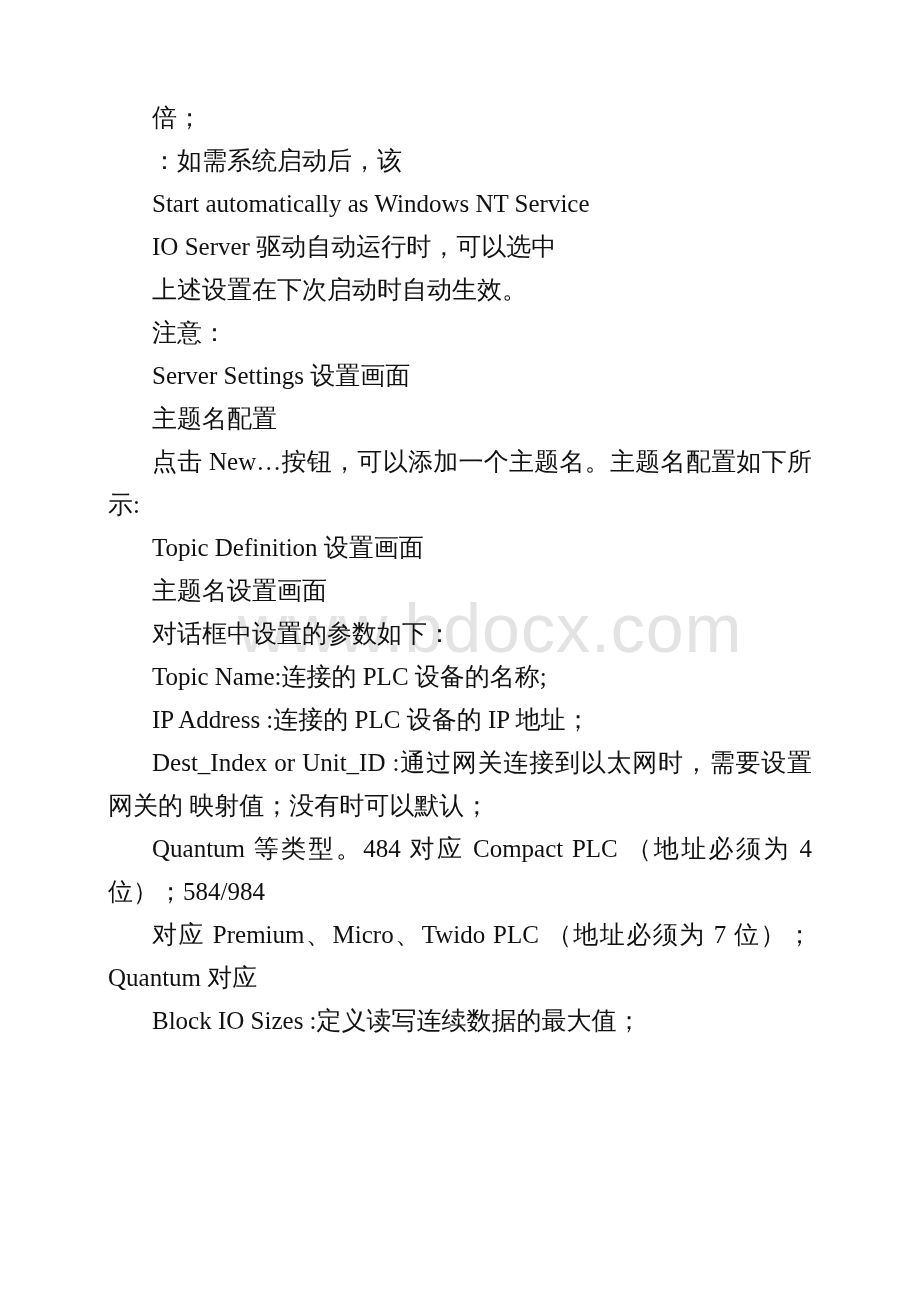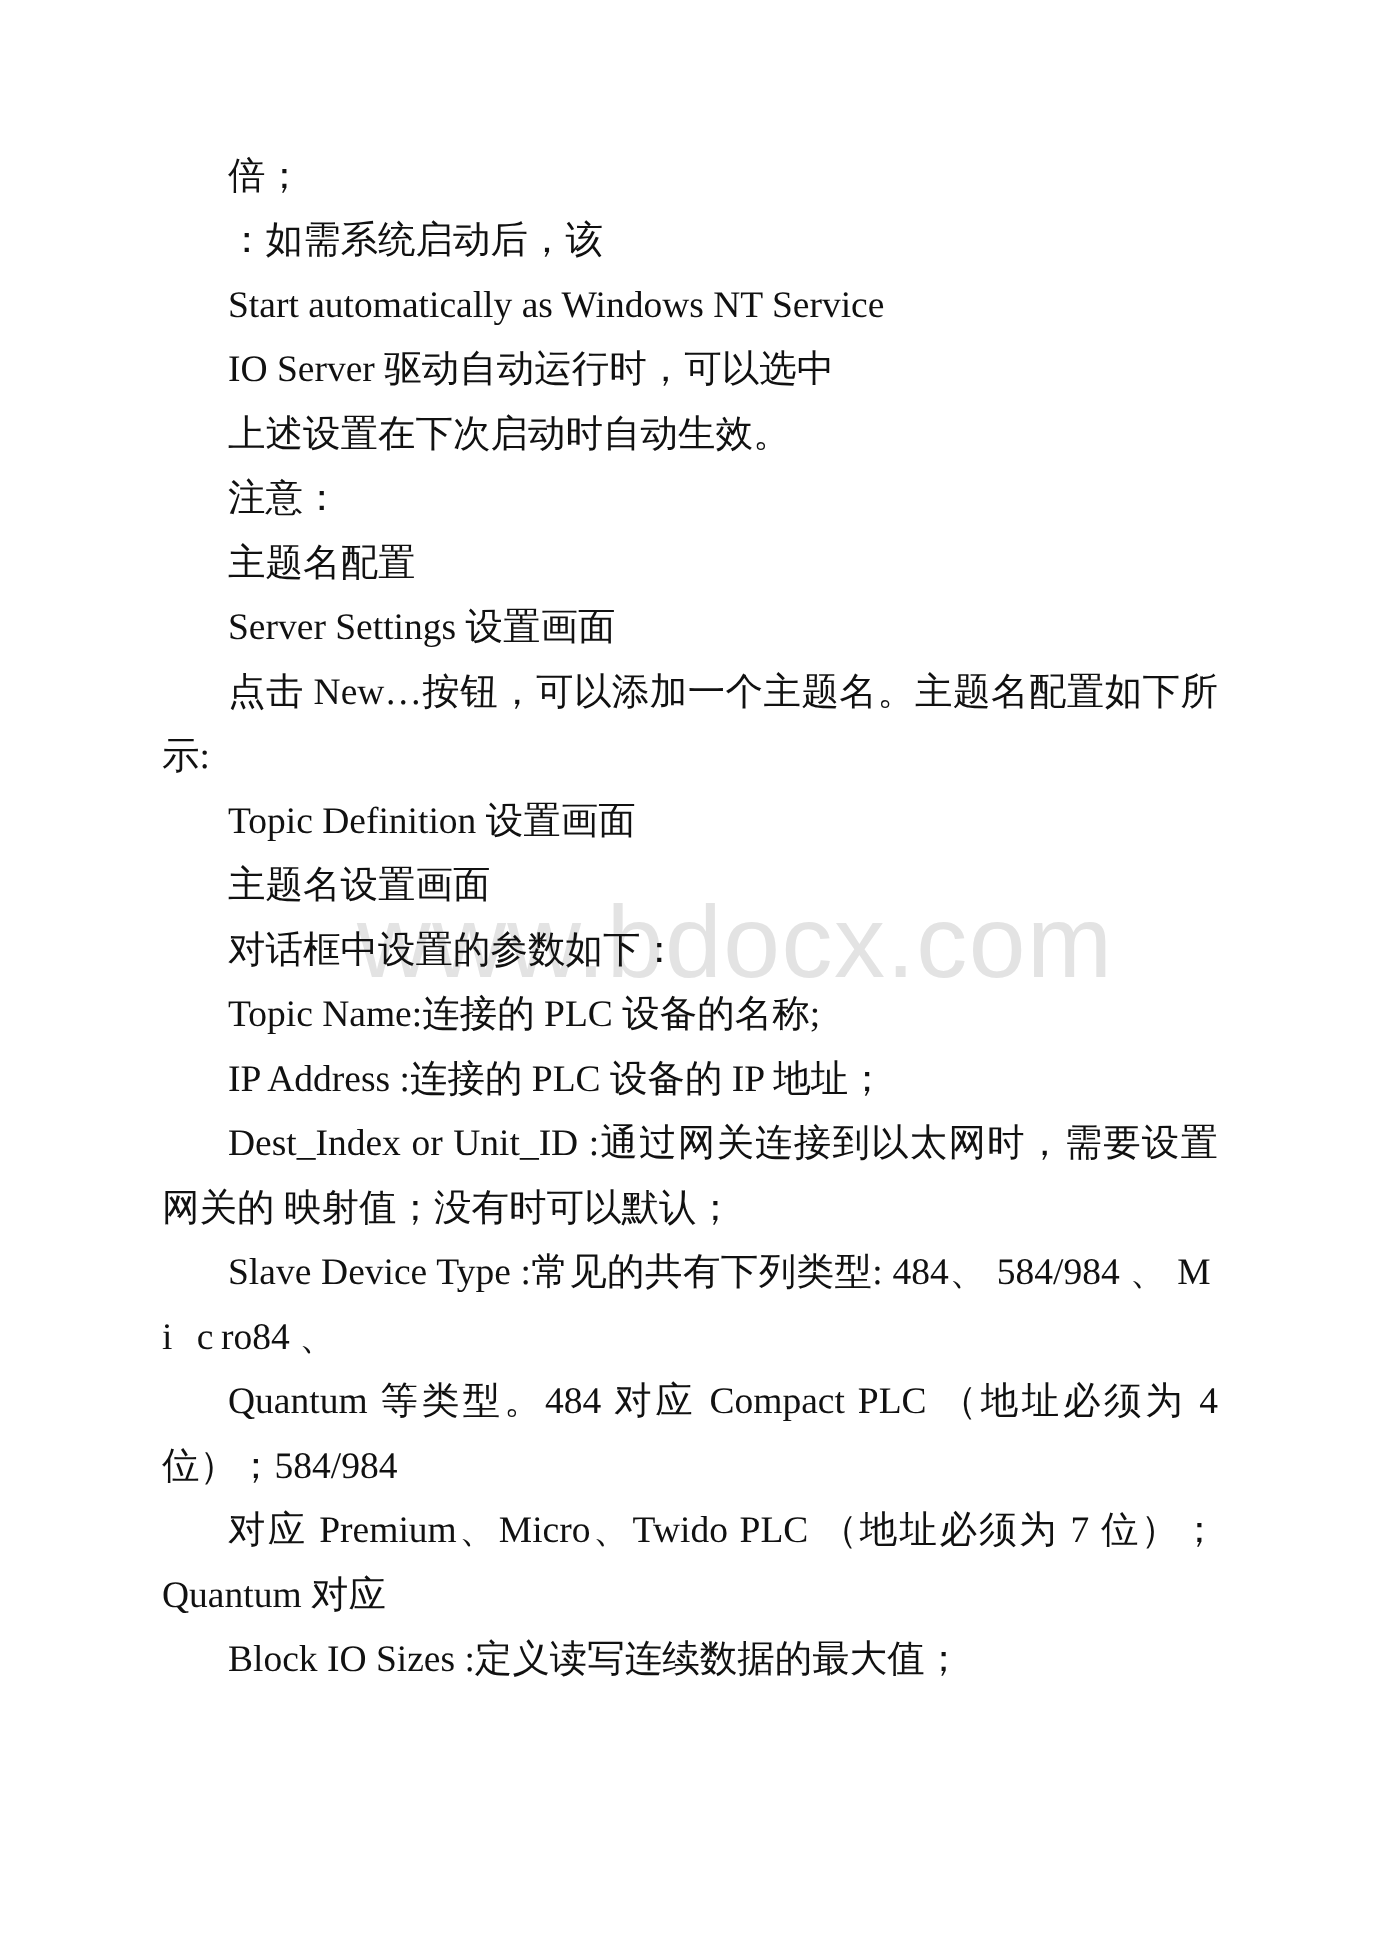--- a/index.html
+++ b/index.html
@@ -61,30 +61,29 @@
   <div id="watermark">www.bdocx.com</div>
 
   <div id="body-text">
 
     <p class="para">倍；</p>
     <p class="para">：如需系统启动后，该</p>
     <p class="para">Start automatically as Windows NT Service</p>
     <p class="para">IO Server 驱动自动运行时，可以选中</p>
     <p class="para">上述设置在下次启动时自动生效。</p>
     <p class="para">注意：</p>
+    <p class="para">Server Settings 设置画面</p>
     <p class="para">主题名配置</p>
-    <p class="para">Server Settings 设置画面</p>
     <p class="para">点击 New…按钮，可以添加一个主题名。主题名配置如下所示:</p>
     <p class="para">Topic Definition 设置画面</p>
     <p class="para">主题名设置画面</p>
     <p class="para">对话框中设置的参数如下：</p>
     <p class="para">Topic Name:连接的 PLC 设备的名称;</p>
     <p class="para">IP Address :连接的 PLC 设备的 IP 地址；</p>
     <p class="para">Dest_Index or Unit_ID :通过网关连接到以太网时，需要设置网关的 映射值；没有时可以默认；</p>
 
-    <p class="para"><span>Slave Device Type :常见的共有下列类型: 484、 584/984 、 </span><span class="spaced">M i c</span><span>ro84 、</span></p>
 
     <p class="para">Quantum 等类型。484 对应 Compact PLC （地址必须为 4 位）；584/984</p>
     <p class="para">对应 Premium、Micro、Twido PLC （地址必须为 7 位）；Quantum 对应</p>
     <p class="para">Block IO Sizes :定义读写连续数据的最大值；</p>
 
   </div>
 </div>
 
 </body></html>

